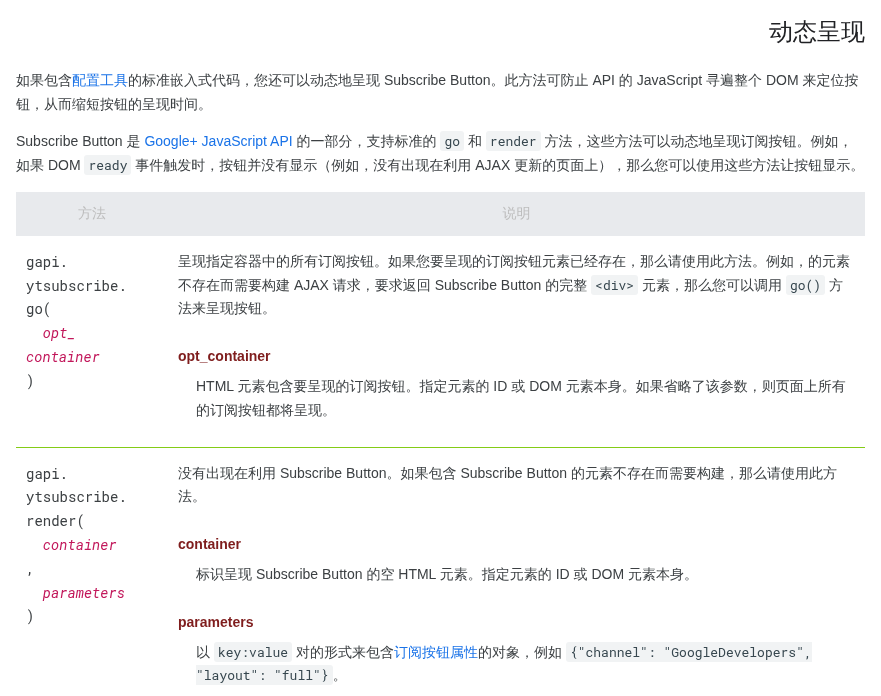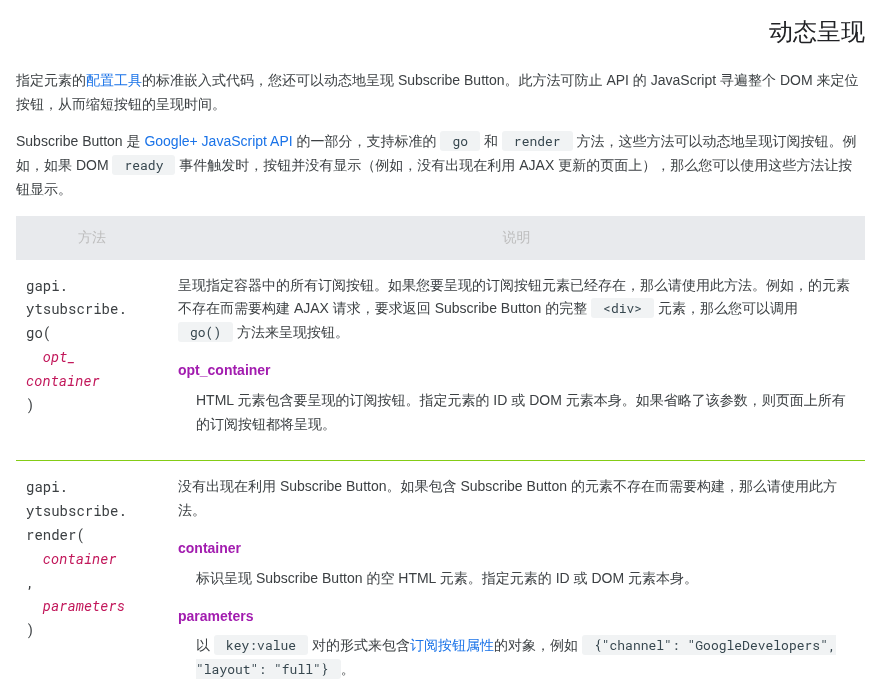--- a/index.html
+++ b/index.html
@@ -26,21 +26,21 @@
     font-size: 14px;
   }
   a.link {
     color: #1a73e8;
     text-decoration: none;
   }
   code.inline {
     font-family: "Roboto Mono", Consolas, Menlo, monospace;
     font-size: 13px;
     background: #f1f3f4;
-    padding: 1px 12px;
+    padding: 1px 4px;
     border-radius: 3px;
     color: #37474f;
   }
   table.methods {
     width: 100%;
     border-collapse: collapse;
     margin-top: 10px;
   }
   table.methods th {
     background: #e8eaed;
@@ -63,44 +63,44 @@
     white-space: pre;
     width: 130px;
     color: #3c4043;
   }
   td.method-sig .var {
     color: #c2185b;
     font-style: italic;
   }
   td.desc .param-name {
     font-weight: 700;
-    margin: 14px 0 6px 0;
+    margin: 24px 0 6px 0;
     display: block;
-    color: #a21caf;
+    color: #7f1d1d;
     font-size: 14px;
   }
   td.desc .param-body {
     margin: 1px 0 6px 18px;
     display: block;
     color: #3c4043;
     line-height: 1.7;
   }
   td.desc .leadin {
     display: block;
     margin-bottom: 6px;
     line-height: 1.7;
   }
 </style>
 </head>
 <body>
 
 <h2 class="heading">动态呈现</h2>
 
 <p class="para">
-  <span>指定元素的</span><a class="link" href="#">配置工具</a><span>的标准嵌入式代码，您还可以动态地呈现 Subscribe Button。此方法可防止 API 的 JavaScript 寻遍整个 DOM 来定位按钮，从而缩短按钮的呈现时间。</span>
+  <span>如果包含</span><a class="link" href="#">配置工具</a><span>的标准嵌入式代码，您还可以动态地呈现 Subscribe Button。此方法可防止 API 的 JavaScript 寻遍整个 DOM 来定位按钮，从而缩短按钮的呈现时间。</span>
 </p>
 
 <p class="para">
   <span>Subscribe Button 是 </span><a class="link" href="#">Google+ JavaScript API</a><span> 的一部分，支持标准的 </span><code class="inline">go</code><span> 和 </span><code class="inline">render</code><span> 方法，这些方法可以动态地呈现订阅按钮。例如，如果 DOM </span><code class="inline">ready</code><span> 事件触发时，按钮并没有显示（例如，没有出现在利用 AJAX 更新的页面上），那么您可以使用这些方法让按钮显示。</span>
 </p>
 
 <table class="methods">
   <thead>
     <tr>
       <th>方法</th>

